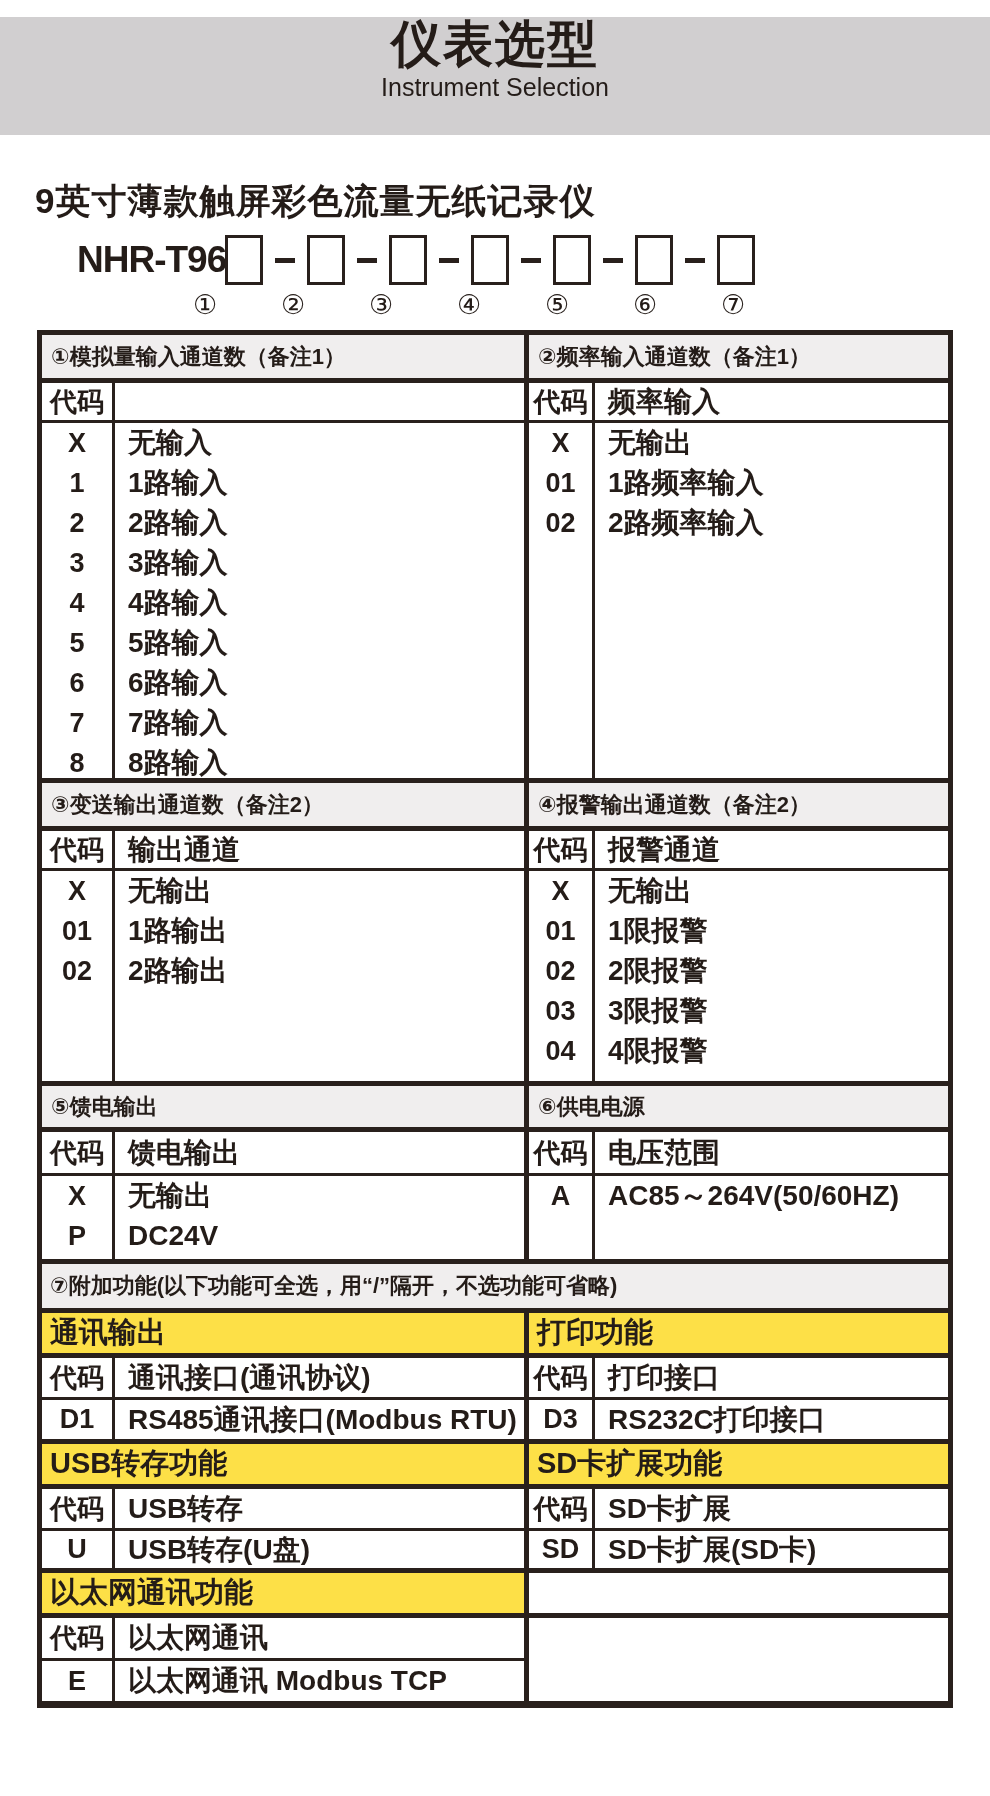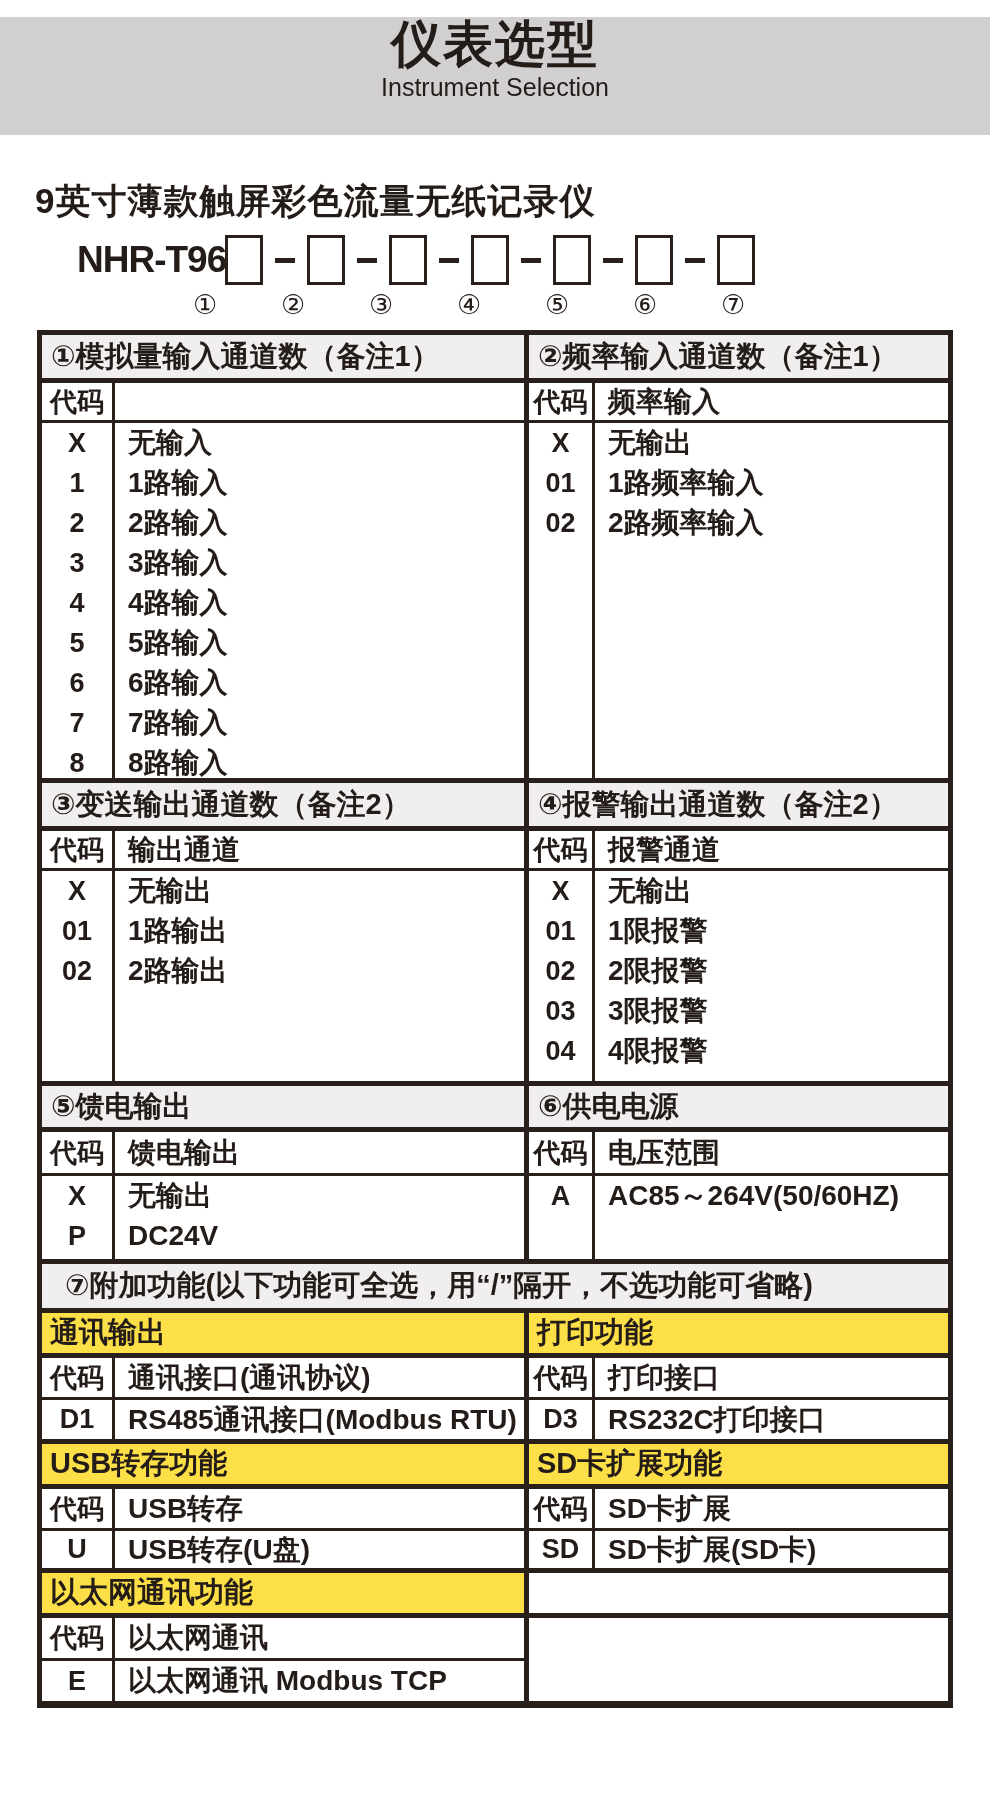--- a/index.html
+++ b/index.html
@@ -35,21 +35,21 @@
   .seltable{
     position:absolute;left:37px;top:330px;width:916px;
     border:5px solid var(--bc);border-bottom-width:7px;background:#fff;
   }
   .tier{display:flex;border-bottom:5px solid var(--bc);}
   .tier.thin{border-bottom-width:3px;}
   .tier.noline{border-bottom:0;}
   .hl{width:487px;border-right:5px solid var(--bc);display:flex;}
   .hr{flex:1;display:flex;}
   .band-cell{background:var(--band);display:flex;align-items:center;width:100%;
-    font-size:29px;font-weight:bold;padding-left:9px;white-space:nowrap;}
+    font-size:22px;font-weight:bold;padding-left:9px;white-space:nowrap;}
   .sub-cell{background:#fde047;display:flex;align-items:center;width:100%;
     font-size:29px;font-weight:bold;padding-left:8px;white-space:nowrap;}
   .cc{width:73px;border-right:3px solid var(--bc);display:flex;align-items:center;justify-content:center;
     font-size:27px;font-weight:bold;}
   .hr .cc{width:66px;}
   .dc{flex:1;display:flex;align-items:center;padding-left:13px;font-size:28px;font-weight:bold;white-space:nowrap;}
   .ccol{width:73px;border-right:3px solid var(--bc);}
   .hr .ccol{width:66px;}
   .dcol{flex:1;}
   .line{height:40px;display:flex;align-items:center;}
@@ -260,21 +260,21 @@
       <div class="ccol">
         <div class="line cline">A</div>
       </div>
       <div class="dcol">
         <div class="line dline">AC85～264V(50/60HZ)</div>
       </div>
     </div>
   </div>
 
   <div class="tier" style="height:49px">
-    <div class="band-cell" style="padding-left:23px">⑦附加功能(以下功能可全选，用“/”隔开，不选功能可省略)</div>
+    <div class="band-cell" style="padding-left:8px">⑦附加功能(以下功能可全选，用“/”隔开，不选功能可省略)</div>
   </div>
 
   <div class="tier" style="height:45px">
     <div class="hl">
         <div class="sub-cell">通讯输出</div>
       </div>
     <div class="hr">
         <div class="sub-cell">打印功能</div>
       </div>
   </div>

